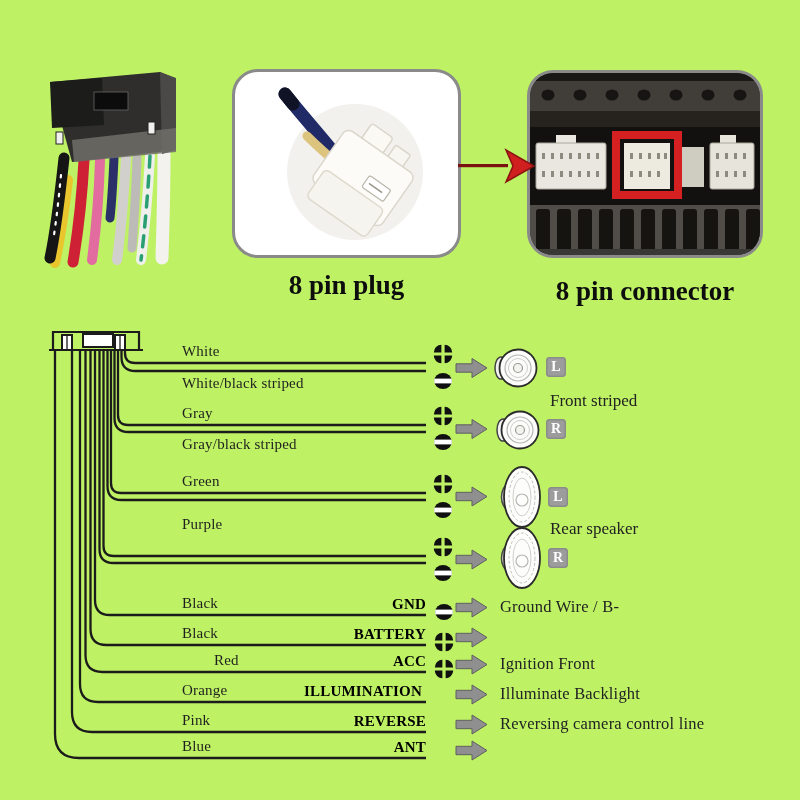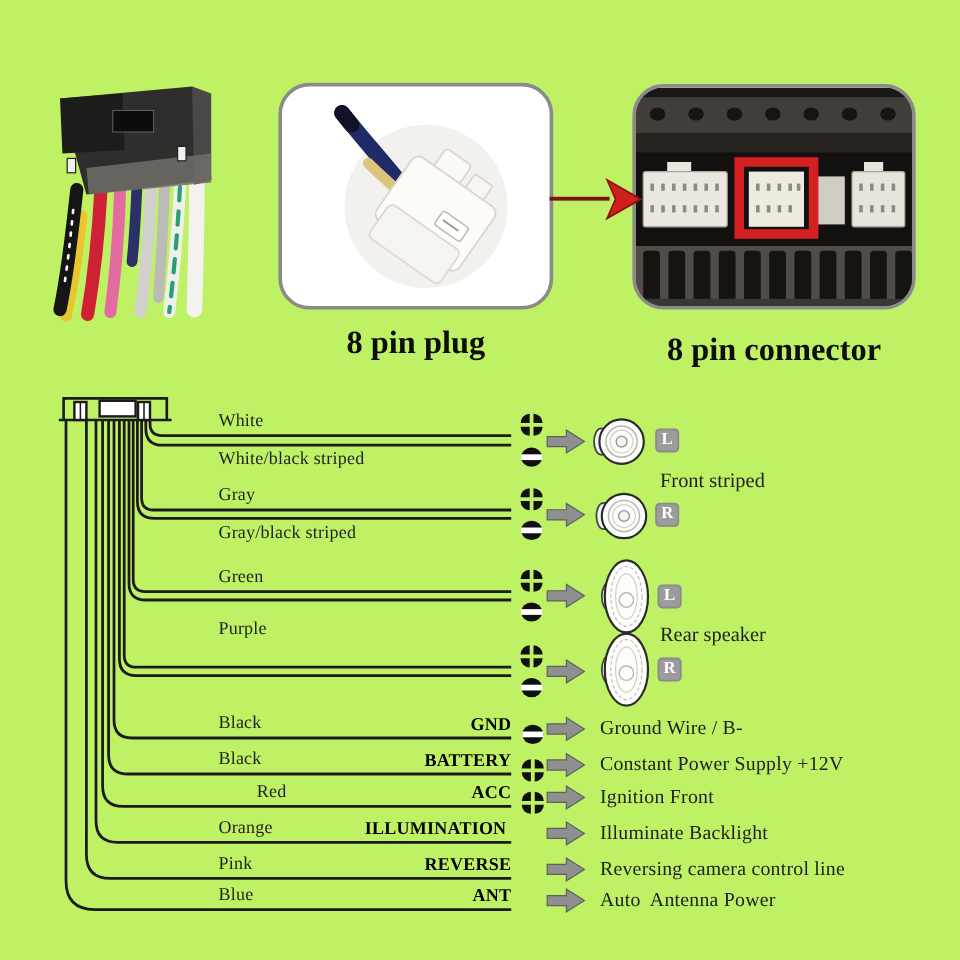--- a/index.html
+++ b/index.html
@@ -277,19 +277,17 @@
 
   <div class="badge" style="left:546px;top:357px;">L</div>
   <div class="badge" style="left:546px;top:419px;">R</div>
   <div class="badge" style="left:548px;top:487px;">L</div>
   <div class="badge" style="left:548px;top:548px;">R</div>
 
   <div class="txt spk-group-label" style="left:550px;top:391px;">Front striped</div>
   <div class="txt spk-group-label" style="left:550px;top:519px;">Rear speaker</div>
 
   <div class="txt func-label" style="left:500px;top:597px;text-align:right;">Ground Wire / B-</div>
-  <div class="txt func-label" style="left:500px;top:627px;">Constant Power Supply +12V</div>
   <div class="txt func-label" style="left:500px;top:654px;">Ignition Front</div>
   <div class="txt func-label" style="left:500px;top:684px;">Illuminate Backlight</div>
   <div class="txt func-label" style="left:500px;top:714px;">Reversing camera control line</div>
-  <div class="txt func-label" style="left:500px;top:740px;">Auto  Antenna Power</div>
 
 </div>
 
 </body></html>

